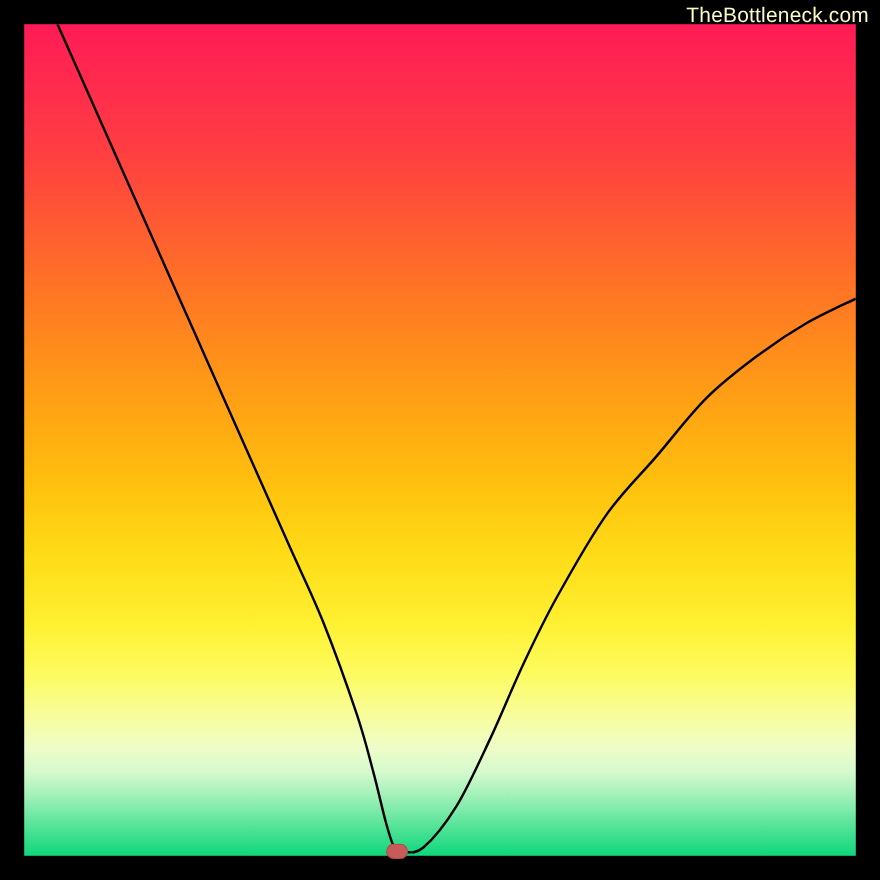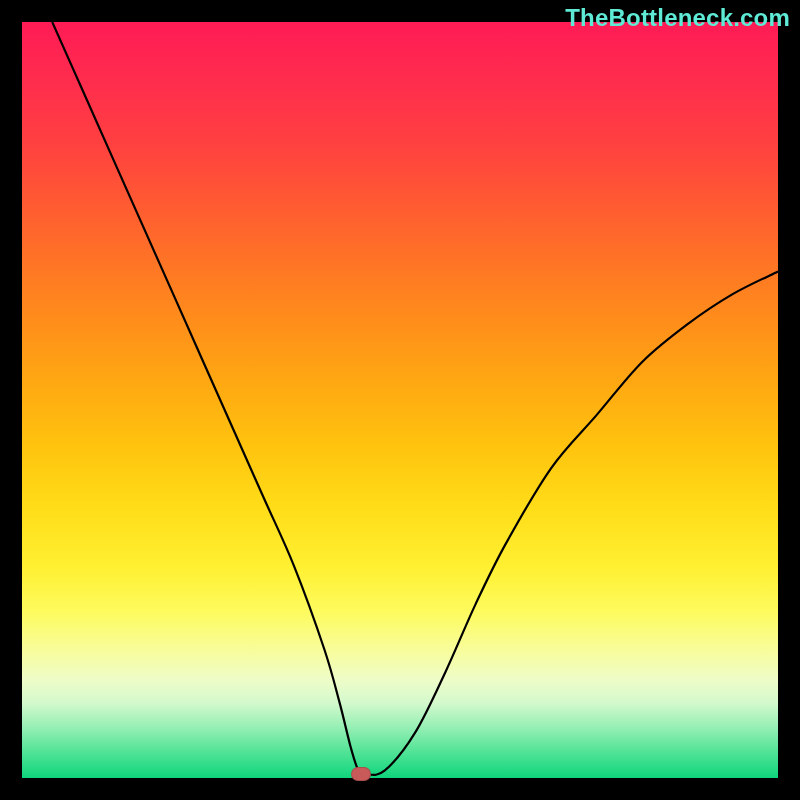--- a/index.html
+++ b/index.html
@@ -35,23 +35,23 @@
       #9cf0b7 93%,
       #5de59b 96%,
       #22da84 99%,
       #0fd47b 100%
     );
   }
   .watermark {
     position: absolute;
     top: 4px;
     right: 10px;
-    color: #5eead4;
-    font-size: 24px;
-    font-weight: 700;
+    color: #fef9c3;
+    font-size: 19px;
+    font-weight: 400;
     letter-spacing: 0.2px;
     user-select: none;
   }
   svg.curve {
     position: absolute;
     left: 22px;
     top: 22px;
     width: 756px;
     height: 756px;
   }

